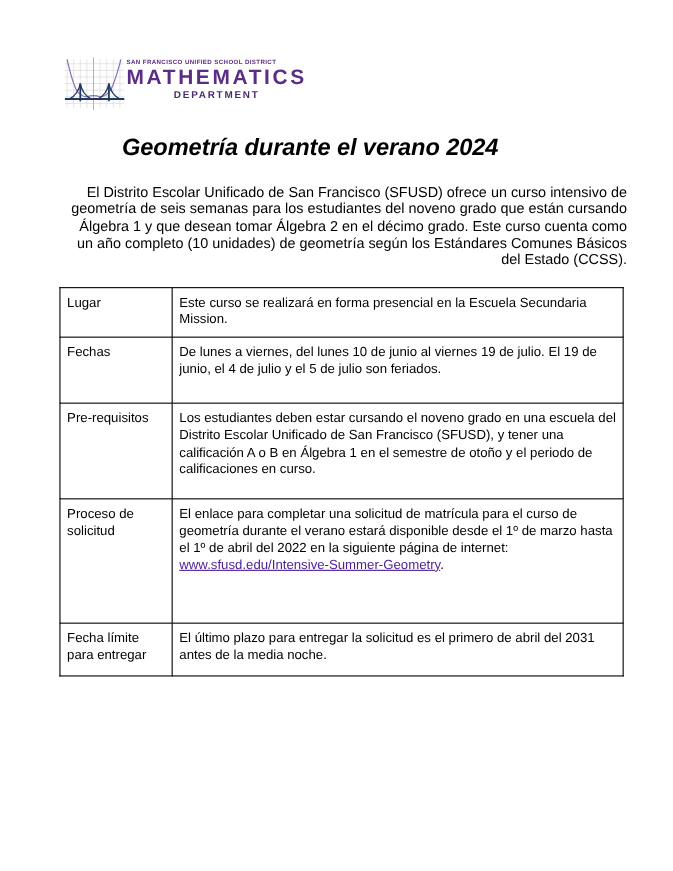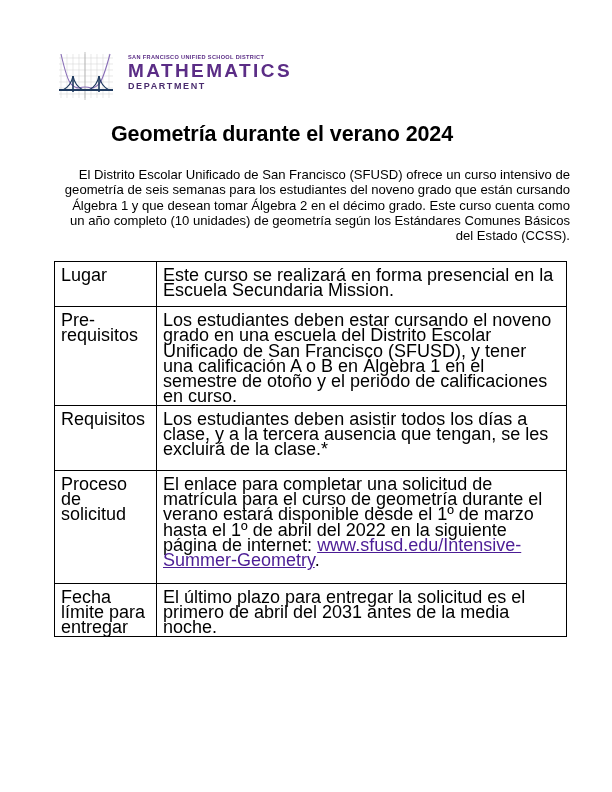--- a/index.html
+++ b/index.html
@@ -23,21 +23,21 @@
       height: 56px;
       display: flex;
       align-items: flex-start;
     }
     .logo-graphic {
       width: 58px;
       height: 52px;
       flex: 0 0 58px;
     }
     .logo-text {
-      margin-left: 13px;
+      margin-left: 0;
       margin-top: 4px;
       color: #5b2d86;
     }
     .logo-district {
       font-size: 5.6px;
       font-weight: bold;
       letter-spacing: 0.35px;
       white-space: nowrap;
     }
     .logo-math {
@@ -48,49 +48,51 @@
       margin-top: 1px;
       white-space: nowrap;
     }
     .logo-dept {
       font-size: 9px;
       font-weight: bold;
       letter-spacing: 1.6px;
       color: #4a2c6e;
       line-height: 11px;
       white-space: nowrap;
+      text-align: center;
     }
     .title {
       position: absolute;
       left: 0;
       top: 122px;
       width: 564px;
       text-align: center;
       font-size: 21.5px;
       font-weight: bold;
       margin: 0;
       letter-spacing: -0.1px;
+      font-style: italic;
     }
     .intro {
       position: absolute;
       left: 55px;
       top: 167px;
       width: 515px;
       font-size: 13.1px;
       line-height: 15.3px;
       margin: 0;
       text-align: right;
     }
     table.info {
       position: absolute;
       left: 54px;
       top: 261px;
       width: 513px;
       border-collapse: collapse;
-      font-size: 18px;
+      font-size: 12px;
       line-height: 15.3px;
       border-radius: 30px;
     }
     table.info td {
       border: 1.3px solid #000;
       vertical-align: top;
       padding: 6px 6px 0 6px;
     }
     table.info td.label {
       width: 89px;
@@ -140,27 +142,27 @@
 <h1 class="title">Geometría durante el verano 2024</h1>
 
 <p class="intro">El Distrito Escolar Unificado de San Francisco (SFUSD) ofrece un curso intensivo de geometría de seis semanas para los estudiantes del noveno grado que están cursando Álgebra 1 y que desean tomar Álgebra 2 en el décimo grado. Este curso cuenta como un año completo (10 unidades) de geometría según los Estándares Comunes Básicos del Estado (CCSS).</p>
 
 <table class="info">
   <tbody>
     <tr style="height:45px">
       <td class="label">Lugar</td>
       <td>Este curso se realizará en forma presencial en la Escuela Secundaria Mission.</td>
     </tr>
+    <tr style="height:60px">
+      <td class="label">Fechas</td>
+      <td>De lunes a viernes, del lunes 10 de junio al viernes 19 de julio. El 19 de junio, el 4 de julio y el 5 de julio son feriados.</td>
+    </tr>
     <tr style="height:87px">
       <td class="label">Pre-requisitos</td>
       <td>Los estudiantes deben estar cursando el noveno grado en una escuela del Distrito Escolar Unificado de San Francisco (SFUSD), y tener una calificación A o B en Álgebra 1 en el semestre de otoño y el periodo de calificaciones en curso.</td>
-    </tr>
-    <tr style="height:65px">
-      <td class="label">Requisitos</td>
-      <td>Los estudiantes deben asistir todos los días a clase, y a la tercera ausencia que tengan, se les excluirá de la clase.*</td>
     </tr>
     <tr style="height:113px">
       <td class="label">Proceso de solicitud</td>
       <td><span>El enlace para completar una solicitud de matrícula para el curso de geometría durante el verano estará disponible desde el 1º de marzo hasta el 1º de abril del 2022 en la siguiente página de internet: </span><a class="link" href="#">www.sfusd.edu/Intensive-Summer-Geometry</a><span>.</span></td>
     </tr>
     <tr style="height:48px">
       <td class="label">Fecha límite para entregar</td>
       <td>El último plazo para entregar la solicitud es el primero de abril del 2031 antes de la media noche.</td>
     </tr>
   </tbody>

